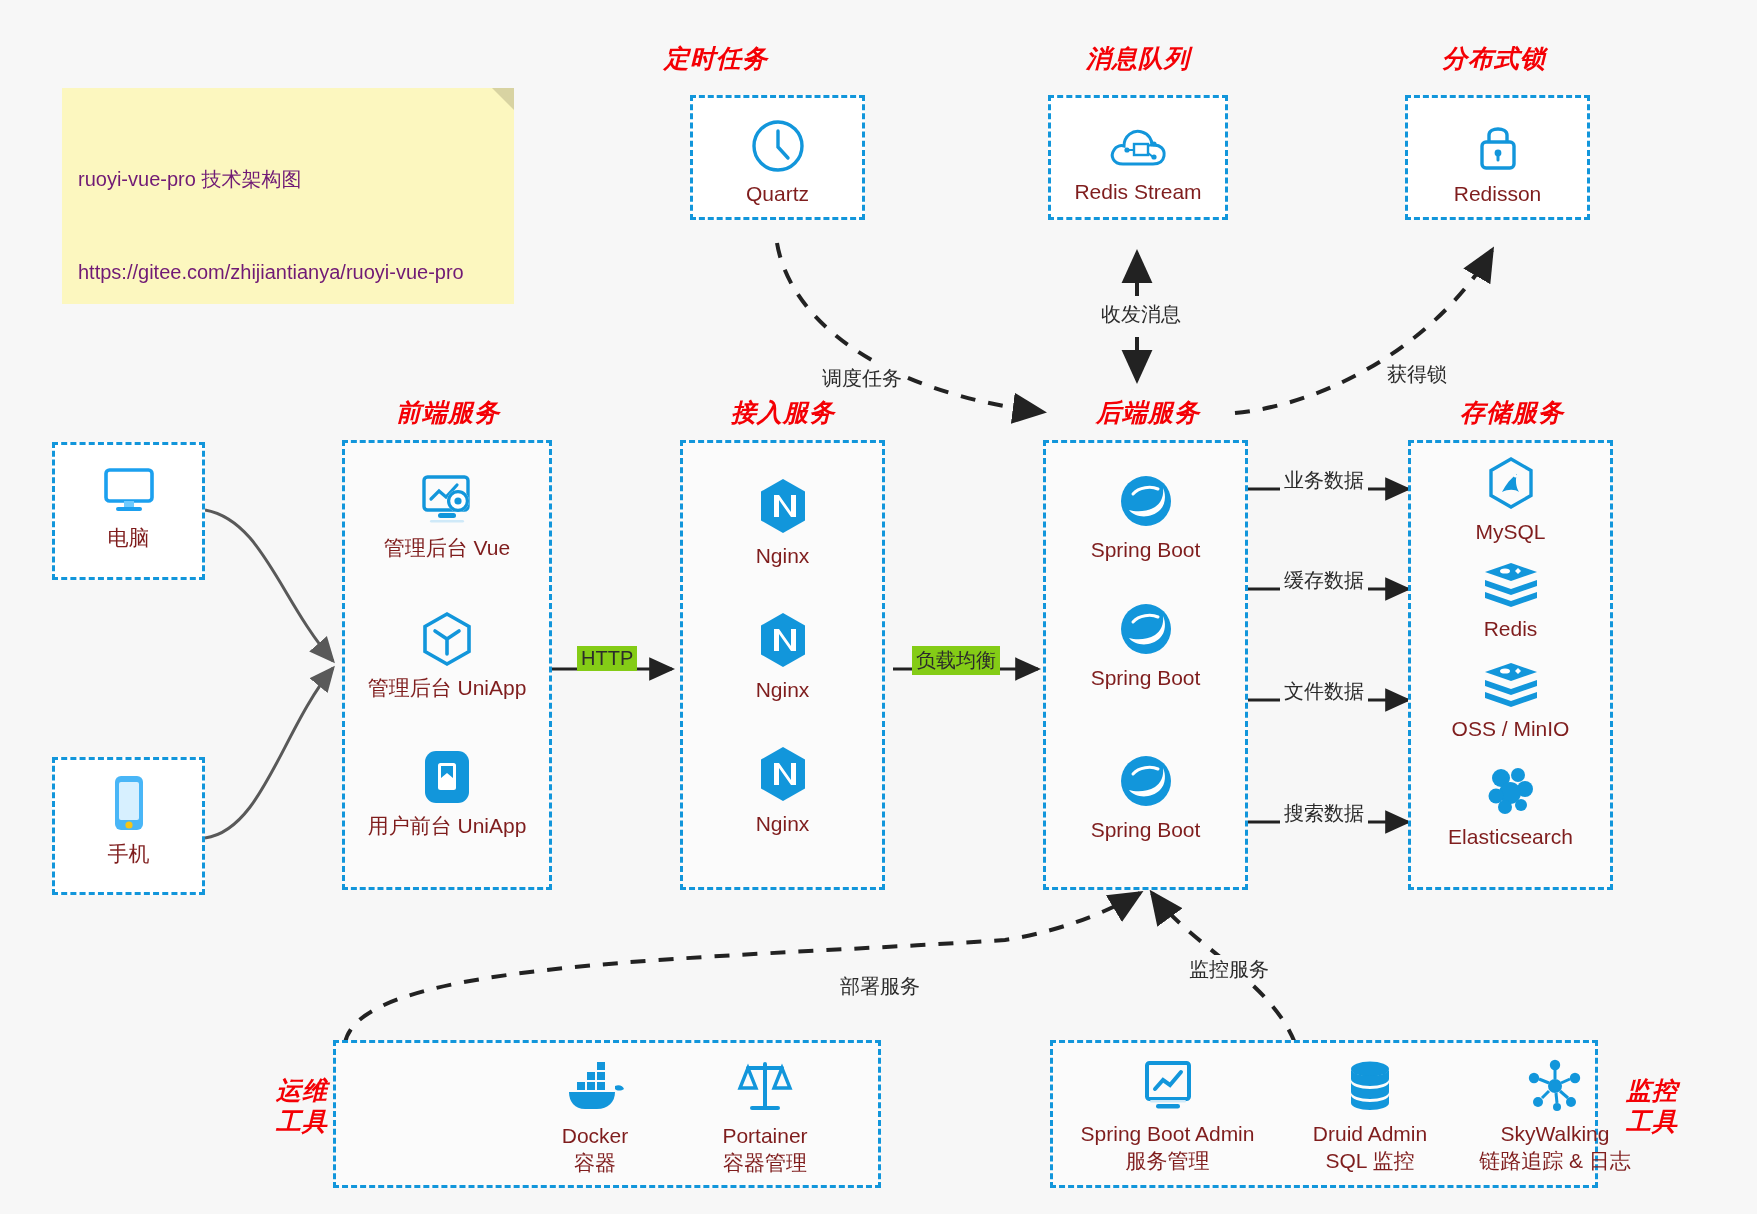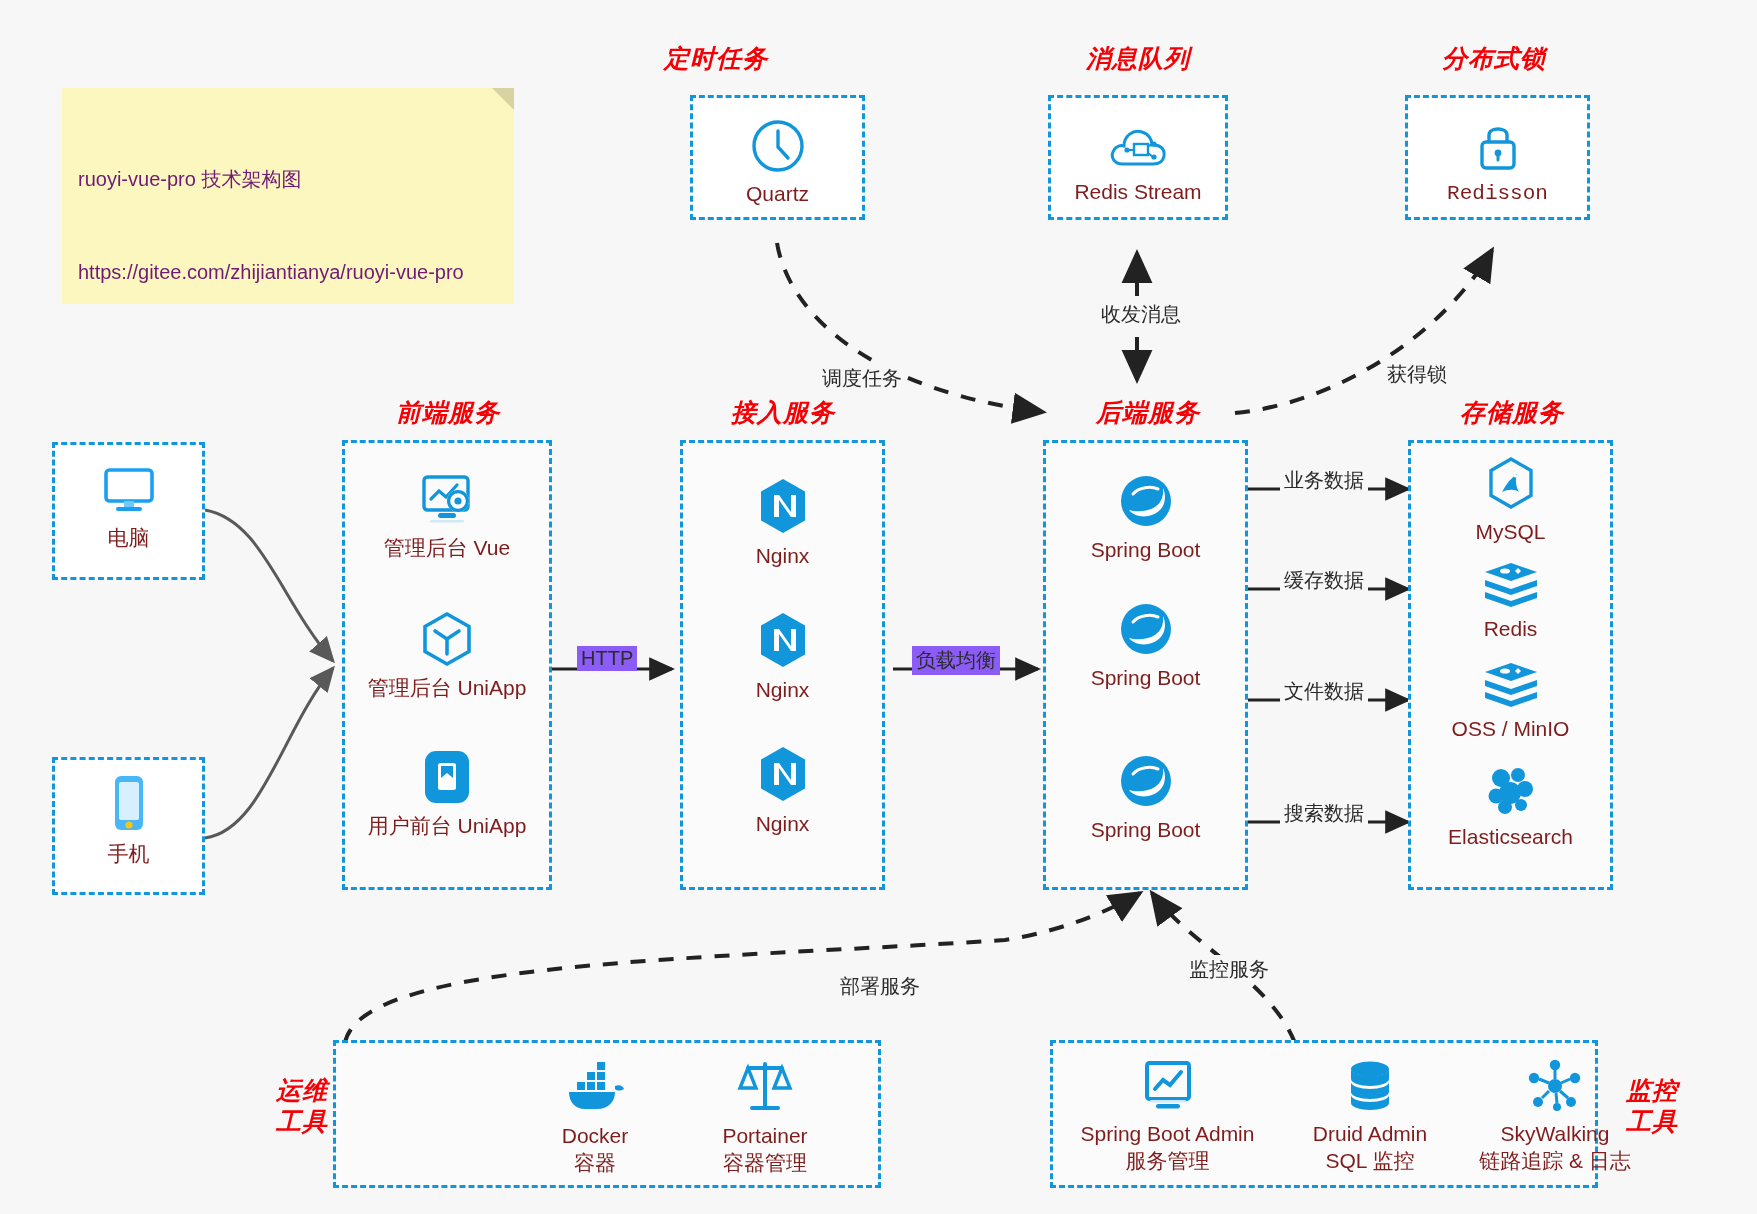--- a/index.html
+++ b/index.html
@@ -76,21 +76,21 @@
   
   .elabel{
     position:absolute;
     font-size:20px;
     color:#2b2b2b;
     background:#f7f7f7;
     padding:1px 4px;
     white-space:nowrap;
     z-index:7;
   }
-  .elabel.onwhite{background:#8b5cf6;}
+  .elabel.onwhite{background:#84cc16;}
 </style>
 </head>
 <body>
 
 <div id="stage">
 
   <svg class="edges" viewBox="0 0 1757 1214">
     <defs>
       <marker id="arrGray" markerWidth="9" markerHeight="9" refX="7.6" refY="4.5" orient="auto">
         <path d="M0,0.6 L8.6,4.5 L0,8.4 Z" fill="#595959"></path>
@@ -184,21 +184,21 @@
         <circle cx="47" cy="24" r="2.6" fill="#1296db"></circle>
         <circle cx="47" cy="37" r="2.6" fill="#1296db"></circle>
         <path d="M22 30 L27 30 M41 26 L46 24 M41 33 L46 37" stroke="#1296db" stroke-width="2.2" fill="none"></path>
       </svg>
     </span>
     <span class="cap">Redis Stream</span>
   </div>
 
   <div class="grp-title" style="left:1434px;top:42px;width:120px;">分布式锁</div>
   <div class="box" style="left:1405px;top:95px;width:185px;height:125px;"></div>
-  <div class="node" style="left:1415px;top:118px;width:165px;font-family:Liberation Mono, monospace;">
+  <div class="node" style="left:1415px;top:118px;width:165px;">
     <span class="ico">
       <svg width="54" height="56" viewBox="0 0 54 56">
         <rect x="11" y="24" width="32" height="26" rx="4" fill="none" stroke="#1296db" stroke-width="3.4"></rect>
         <path d="M18 24 L18 17 C18 9 36 9 36 17 L36 24" fill="none" stroke="#1296db" stroke-width="3.4"></path>
         <circle cx="27" cy="35" r="3.4" fill="#1296db"></circle>
         <path d="M27 37 L27 42" stroke="#1296db" stroke-width="3" stroke-linecap="round"></path>
       </svg>
     </span>
     <span class="cap">Redisson</span>
   </div>

